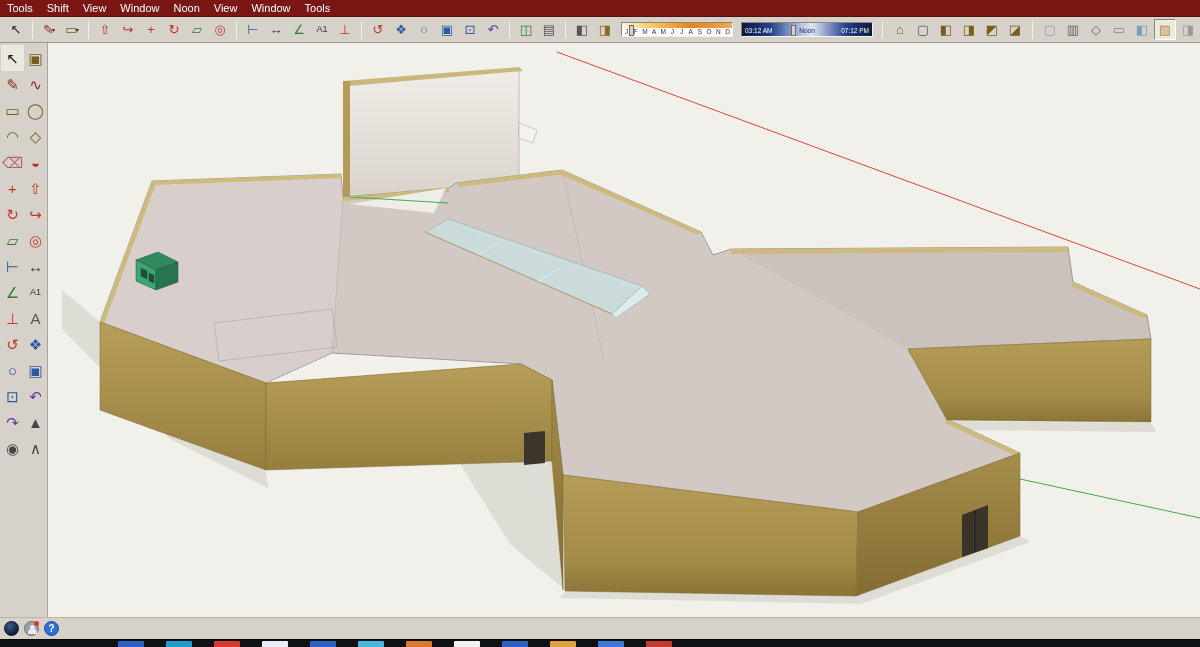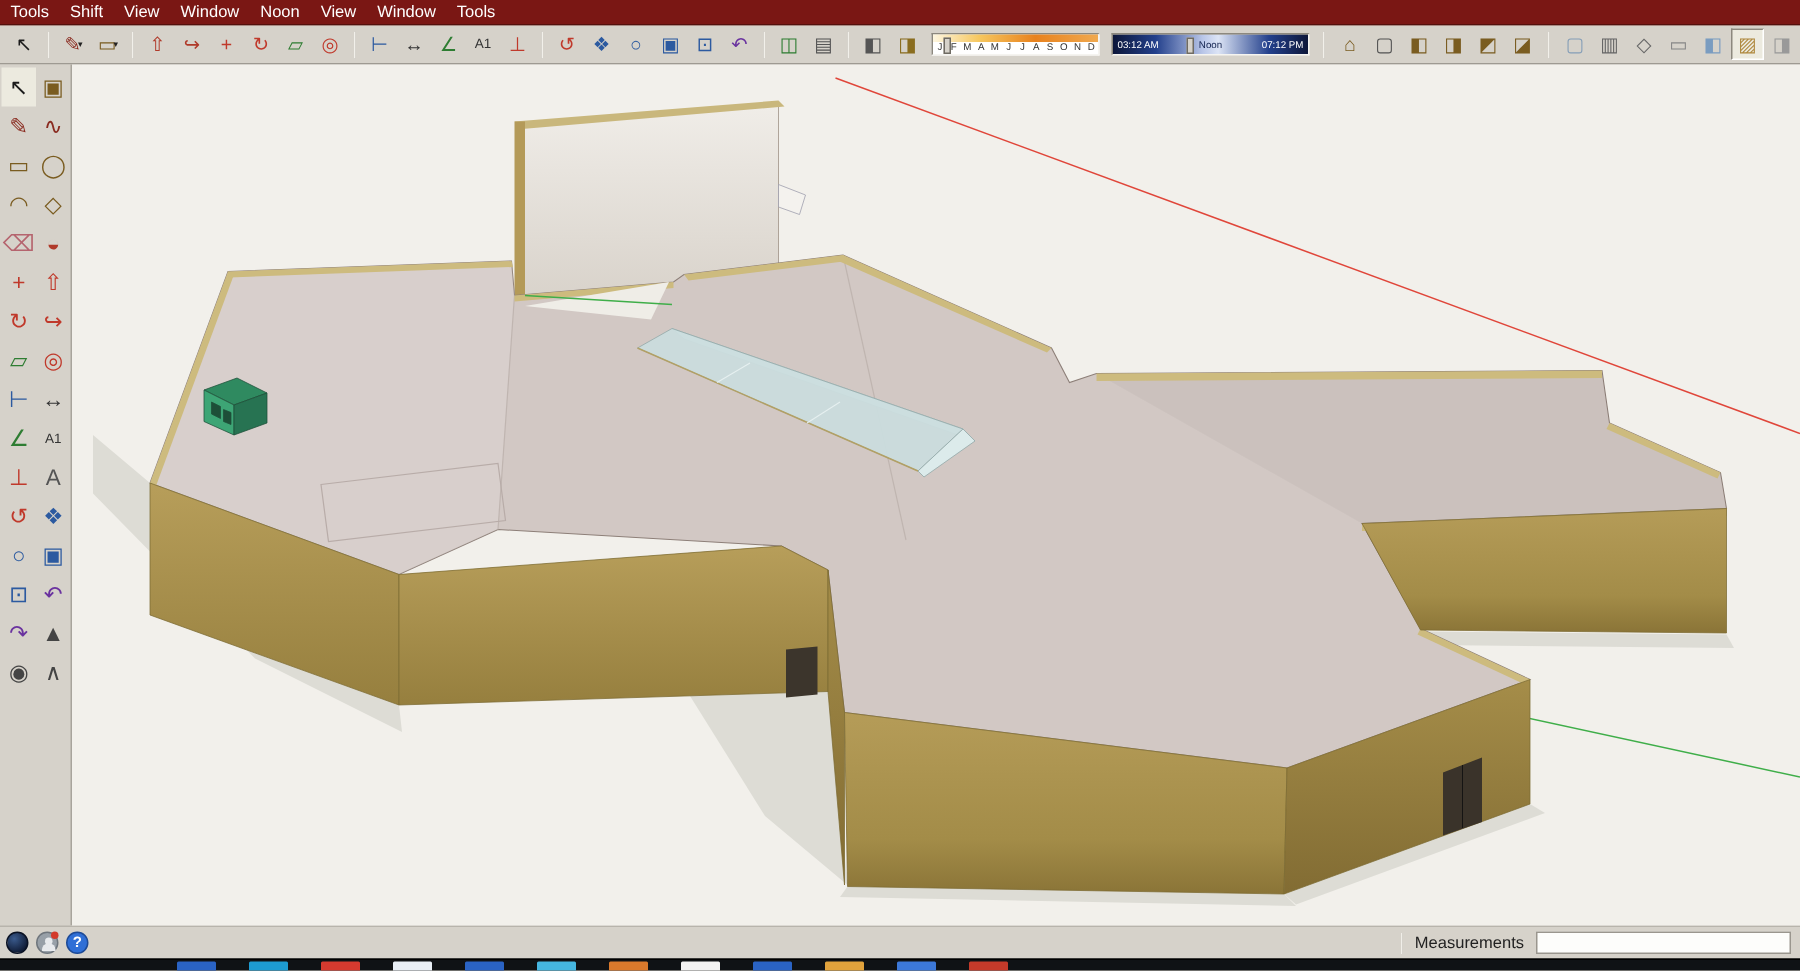--- a/index.html
+++ b/index.html
@@ -468,25 +468,20 @@
   </div>
 
   <div class="statusbar">
     <span class="sicon sicon-globe"></span>
     <span class="sicon sicon-person">
       <span class="head"></span>
       <span class="body"></span>
       <span class="badge"></span>
     </span>
     <span class="sicon sicon-help">?</span>
-    <div class="meas-wrap">
-      <span class="vsep"></span>
-      <span class="meas-label">Measurements</span>
-      <input class="meas-input" value="" style="">
-    </div>
   </div>
 
   <div class="taskbar" id="taskbar">
       <span class="chip" style="background: rgb(42, 99, 196); left: 118px;"></span>
       <span class="chip" style="background: rgb(29, 155, 209); left: 166px;"></span>
       <span class="chip" style="background: rgb(214, 58, 47); left: 214px;"></span>
       <span class="chip" style="background: rgb(232, 238, 245); left: 262px;"></span>
       <span class="chip" style="background: rgb(42, 99, 196); left: 310px;"></span>
       <span class="chip" style="background: rgb(69, 182, 224); left: 358px;"></span>
       <span class="chip" style="background: rgb(217, 121, 44); left: 406px;"></span>

